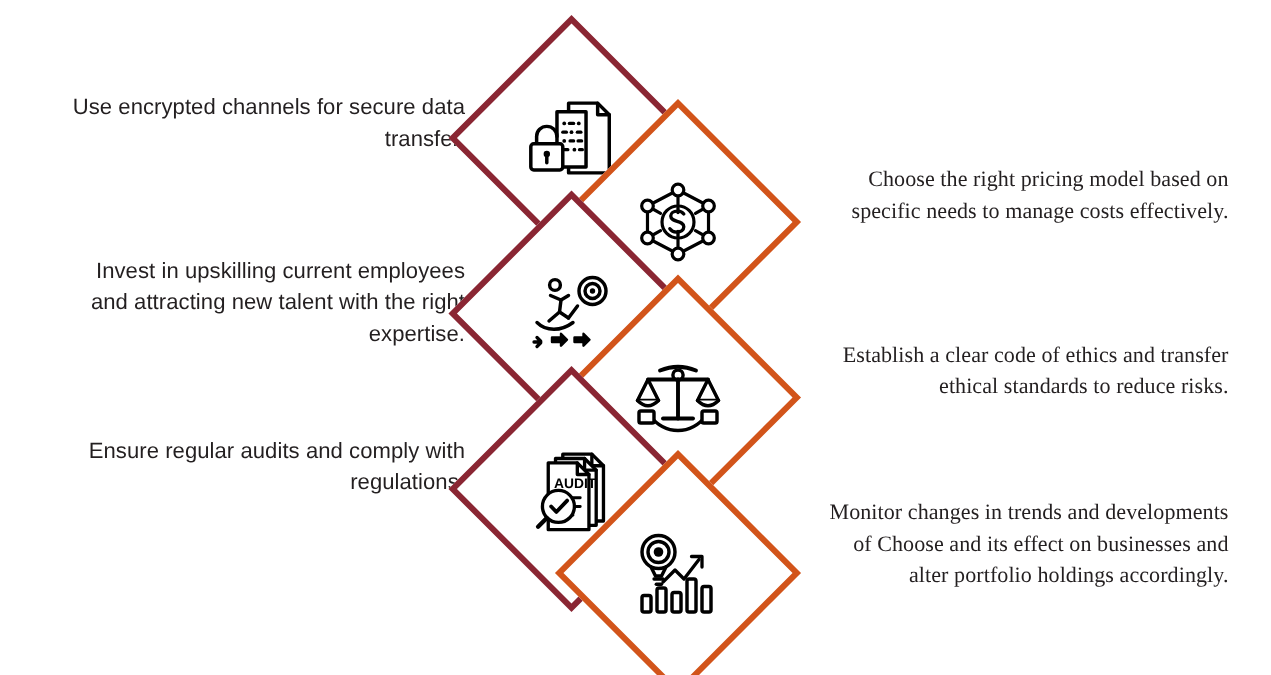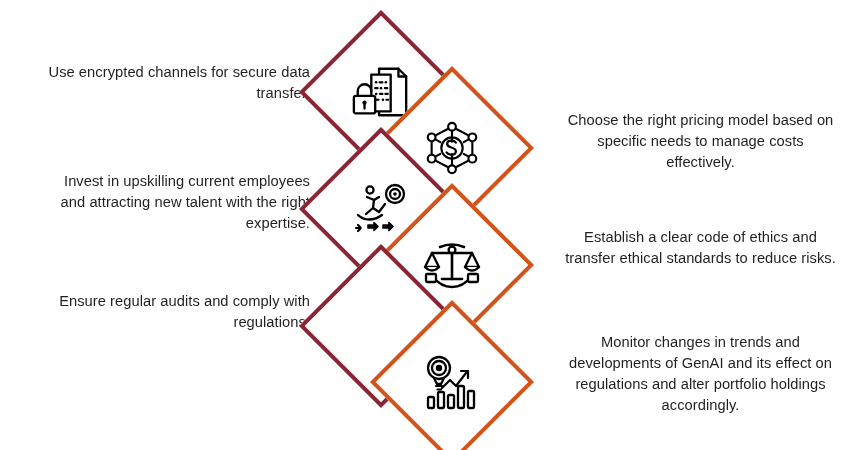--- a/index.html
+++ b/index.html
@@ -29,23 +29,24 @@
     line-height: 21px;
     color: #231f20;
     letter-spacing: 0.05px;
   }
   .text-left {
     text-align: right;
     right: 537px;
     width: 270px;
   }
   .text-right {
-    text-align: center;
-    left: 563px;
+    text-align: right;
+    left: 544px;
     width: 275px;
+    font-family: Liberation Serif, serif;
   }
 
   
   #txt-0 { top: 62px; }
   #txt-2 { top: 171px; }
   #txt-4 { top: 291px; }
   #txt-1 { top: 110px; }
   #txt-3 { top: 227px; }
   #txt-5 { top: 332px; }
 
@@ -114,21 +115,21 @@
   <div class="text-block text-left" id="txt-0">Use encrypted channels for secure data transfer.</div>
 
   <div class="text-block text-right" id="txt-1">Choose the right pricing model based on specific needs to manage costs effectively.</div>
 
   <div class="text-block text-left" id="txt-2">Invest in upskilling current employees and attracting new talent with the right expertise.</div>
 
   <div class="text-block text-right" id="txt-3">Establish a clear code of ethics and transfer ethical standards to reduce risks.</div>
 
   <div class="text-block text-left" id="txt-4">Ensure regular audits and comply with regulations.</div>
 
-  <div class="text-block text-right" id="txt-5">Monitor changes in trends and developments of GenAI and its effect on regulations and alter portfolio holdings accordingly.</div>
+  <div class="text-block text-right" id="txt-5">Monitor changes in trends and developments of Choose and its effect on businesses and alter portfolio holdings accordingly.</div>
 
   <div class="chev" id="chev-0">
     <svg width="34" height="30" viewBox="0 0 34 30">
       <path d="M15 2 L4 15 L15 28 L15 20 L9 15 L15 10 Z" fill="#8a2633"></path>
       <path d="M28 2 L17 15 L28 28 L28 20 L22 15 L28 10 Z" fill="#8a2633"></path>
     </svg>
   </div>
   <div class="chev" id="chev-2">
     <svg width="34" height="30" viewBox="0 0 34 30">
       <path d="M15 2 L4 15 L15 28 L15 20 L9 15 L15 10 Z" fill="#8a2633"></path>
@@ -246,20 +247,35 @@
         <path d="M22 46 h20" stroke-width="2.6"></path>
         <path d="M13 44 q8 10 19 10 q11 0 19 -10" stroke-width="2.4"></path>
         <rect x="6" y="41" width="10" height="8" rx="1.2" fill="#fff"></rect>
         <rect x="48" y="41" width="10" height="8" rx="1.2" fill="#fff"></rect>
       </svg>
     </div>
   </div>
 
   <div class="diamond-wrap" id="dia-4">
     <div class="diamond maroon"></div>
+    <div class="diamond-icon">
+      <svg width="62" height="62" viewBox="0 0 64 64" fill="none" stroke="#000" stroke-width="2.3" stroke-linecap="round" stroke-linejoin="round">
+        <path d="M26 8 H46 L54 16 V54 H26 Z" fill="#fff"></path>
+        <path d="M46 8 V16 H54"></path>
+        <path d="M21 11 H41 L49 19 V57 H21 Z" fill="#fff"></path>
+        <path d="M41 11 V19 H49"></path>
+        <path d="M16 14 H36 L44 22 V60 H16 Z" fill="#fff"></path>
+        <path d="M36 14 V22 H44"></path>
+        <text x="20" y="31" font-family="'Liberation Sans', sans-serif" font-size="9.5" font-weight="bold" fill="#000" stroke="none">AUDIT</text>
+        <path d="M22 38 h16 M22 44 h16 M22 50 h11" stroke-width="2"></path>
+        <circle cx="23" cy="44" r="11" fill="#fff"></circle>
+        <path d="M18 44 l3.6 3.8 L29 40" stroke-width="2.6"></path>
+        <path d="M15 52 l-6 6" stroke-width="3"></path>
+      </svg>
+    </div>
   </div>
 
   <div class="diamond-wrap" id="dia-5">
     <div class="diamond orange"></div>
     <div class="diamond-icon">
       <svg width="64" height="64" viewBox="0 0 64 64" fill="none" stroke="#000" stroke-width="2.3" stroke-linecap="round" stroke-linejoin="round">
         <circle cx="19" cy="18" r="11"></circle>
         <circle cx="19" cy="18" r="7"></circle>
         <circle cx="19" cy="18" r="3.2" fill="#000" stroke="none"></circle>
         <path d="M14 28 l3 6 h4 l3 -6"></path>

